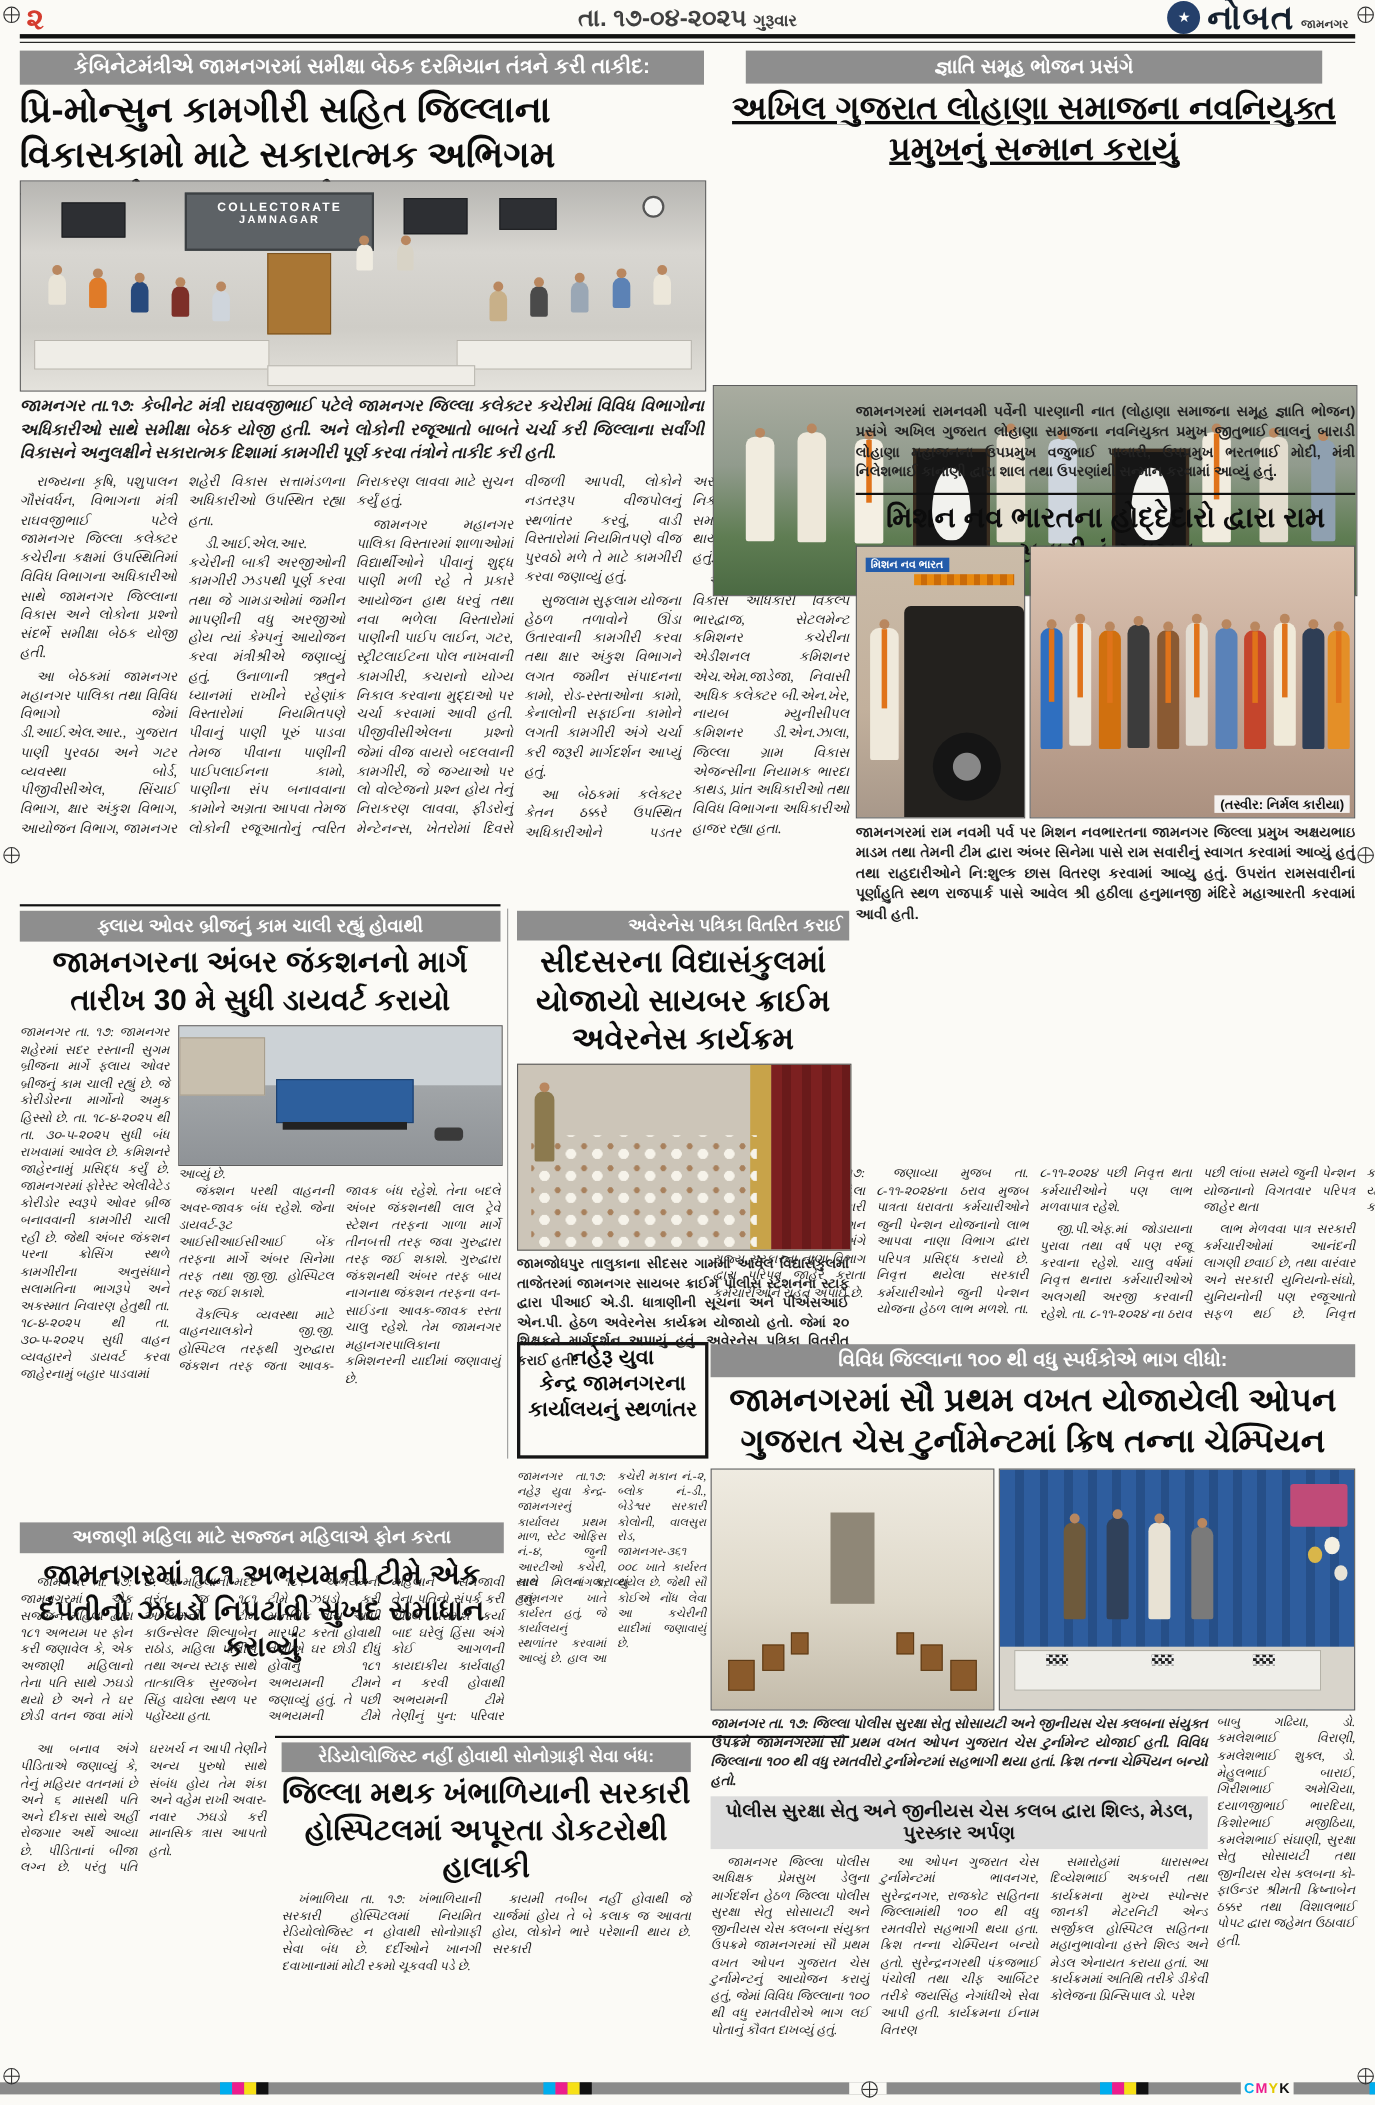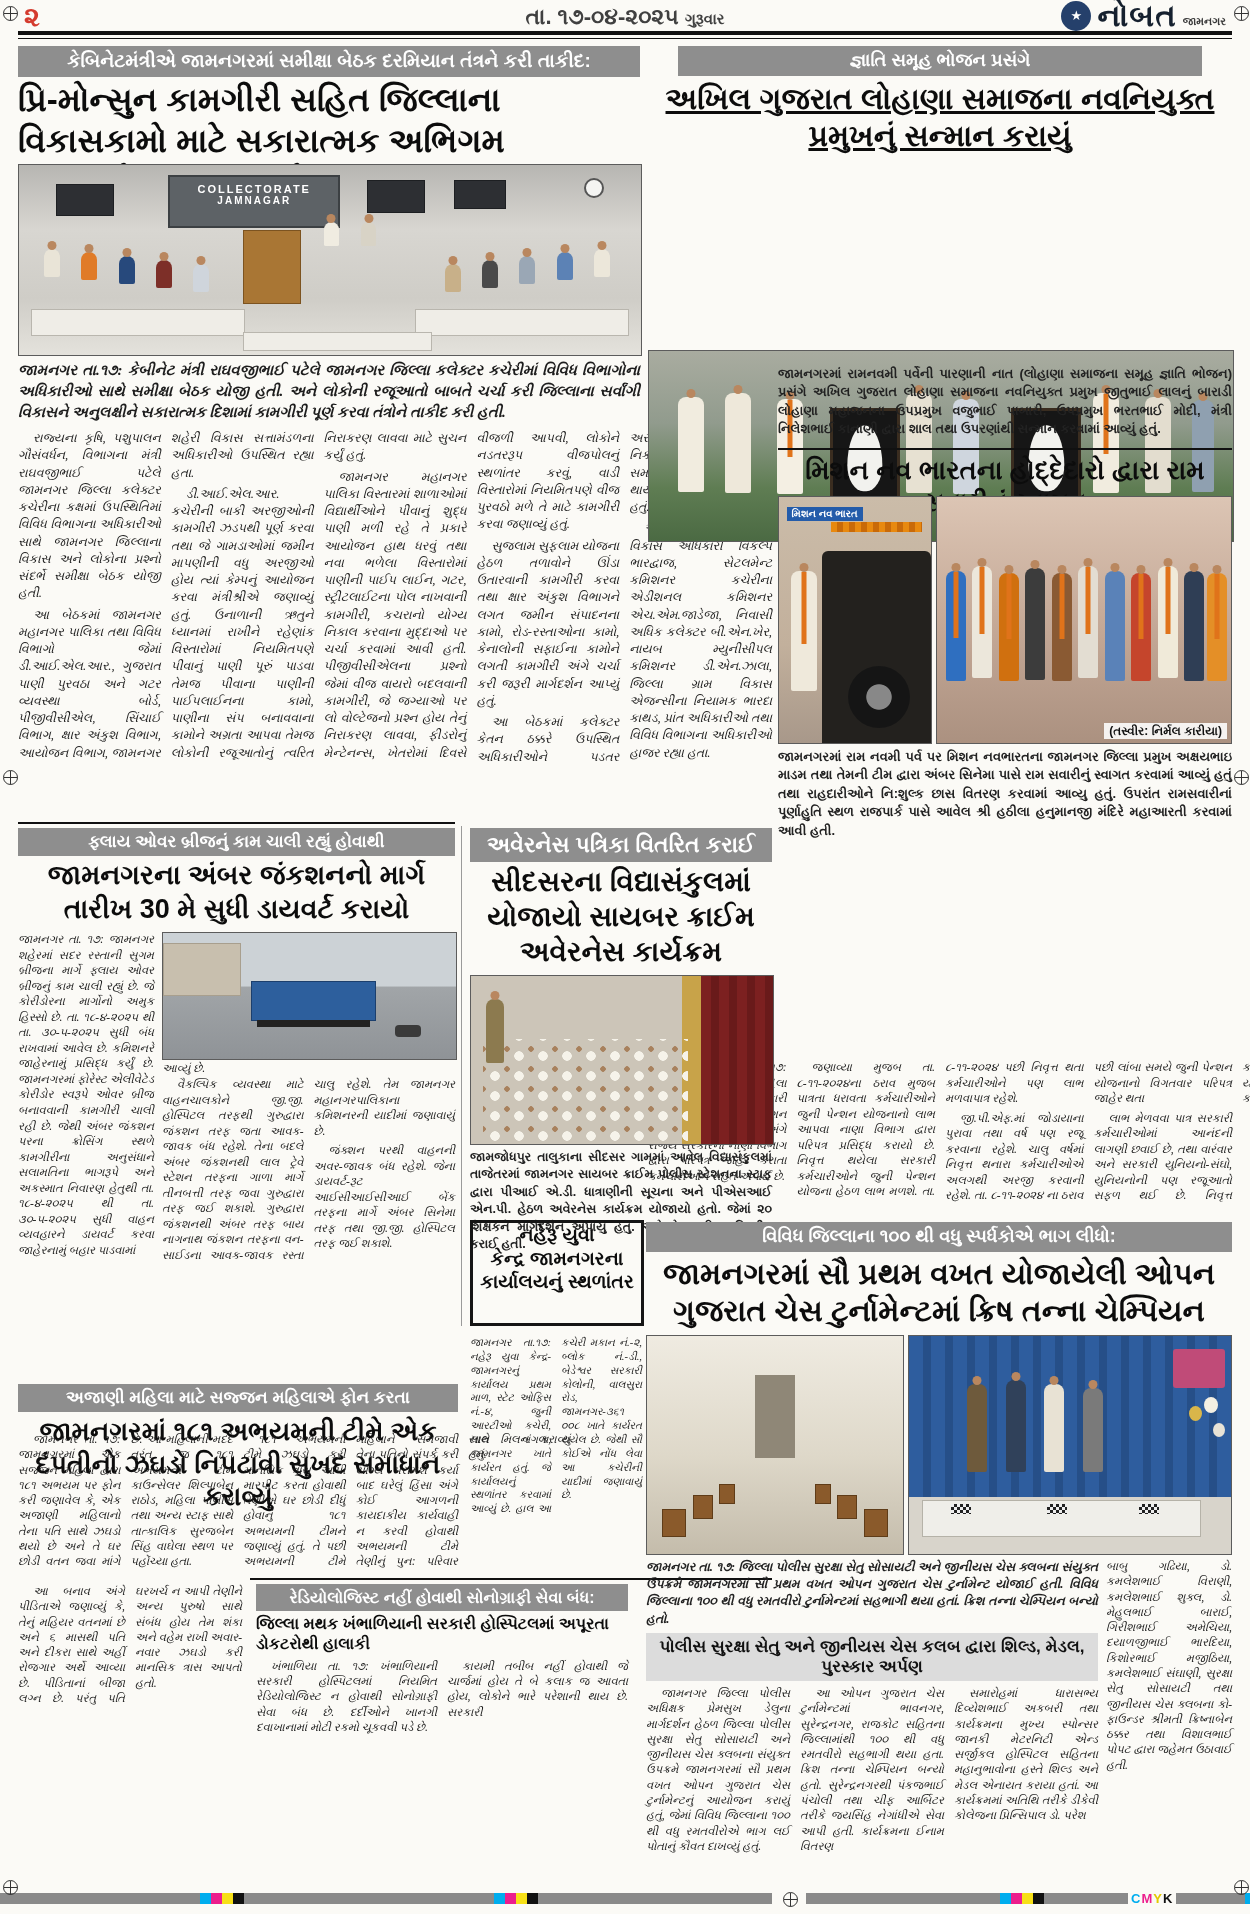--- a/index.html
+++ b/index.html
@@ -226,30 +226,30 @@
     <div style="display:flex;gap:8px;margin-top:6px;">
       <div class="body-serif" style="width:136px;font-size:11.5px;line-height:1.35;">જામનગર તા. ૧૭: જામનગર શહેરમાં સદર રસ્તાની સુગમ બ્રીજના માર્ગે ફ્લાય ઓવર બ્રીજનું કામ ચાલી રહ્યું છે. જે કોરીડોરના માર્ગોનો અમુક હિસ્સો છે. તા. ૧૮-૪-૨૦૨૫ થી તા. ૩૦-૫-૨૦૨૫ સુધી બંધ રાખવામાં આવેલ છે. કમિશનરે જાહેરનામું પ્રસિદ્ધ કર્યું છે. જામનગરમાં ફોરેસ્ટ એલીવેટેડ કોરીડોર સ્વરૂપે ઓવર બ્રીજ બનાવવાની કામગીરી ચાલી રહી છે. જેથી અંબર જંકશન પરના ક્રોસિંગ સ્થળે કામગીરીના અનુસંધાને સલામતિના ભાગરૂપે અને અકસ્માત નિવારણ હેતુથી તા. ૧૮-૪-૨૦૨૫ થી તા. ૩૦-૫-૨૦૨૫ સુધી વાહન વ્યવહારને ડાયવર્ટ કરવા જાહેરનામું બહાર પાડવામાં</div>
       <div style="flex:1;">
         <div class="photo ph-street" style="width:100%;height:126px;">
           <div class="bldg"></div>
           <div class="truck"></div>
           <div class="bike"></div>
         </div>
         <div class="body-serif" style="font-size:11.5px;margin:2px 0;">આવ્યું છે.</div>
         <div class="cols2 body-serif" style="font-size:11.5px;line-height:1.35;height:252px;">
+          <p>જંક્શન પરથી વાહનની અવર-જાવક બંધ રહેશે. જેના ડાયવર્ટ-રૂટ આઈસીઆઈસીઆઈ બેંક તરફના માર્ગે અંબર સિનેમા તરફ તથા જી.જી. હોસ્પિટલ તરફ જઈ શકાશે.</p>
           <p>વૈકલ્પિક વ્યવસ્થા માટે વાહનચાલકોને જી.જી. હોસ્પિટલ તરફથી ગુરુદ્વારા જંકશન તરફ જતા આવક-જાવક બંધ રહેશે. તેના બદલે અંબર જંકશનથી લાલ ટ્રેવે સ્ટેશન તરફના ગાળા માર્ગે તીનબત્તી તરફ જવા ગુરુદ્વારા તરફ જઈ શકાશે. ગુરુદ્વારા જંકશનથી અંબર તરફ બાય નાગનાથ જંકશન તરફના વન-સાઈડના આવક-જાવક રસ્તા ચાલુ રહેશે. તેમ જામનગર મહાનગરપાલિકાના કમિશનરની યાદીમાં જણાવાયું છે.</p>
-          <p>જંક્શન પરથી વાહનની અવર-જાવક બંધ રહેશે. જેના ડાયવર્ટ-રૂટ આઈસીઆઈસીઆઈ બેંક તરફના માર્ગે અંબર સિનેમા તરફ તથા જી.જી. હોસ્પિટલ તરફ જઈ શકાશે.</p>
         </div>
       </div>
     </div>
   </div>
   <div class="abs vline" style="left:461px;top:826px;height:500px;"></div>
 
   <div class="abs" style="left:470px;top:828px;width:302px;">
-    <div class="kicker" style="font-size:22px;">અવેરનેસ પત્રિકા વિતરિત કરાઈ</div>
+    <div class="kicker" style="font-size:16px;text-align:right;">અવેરનેસ પત્રિકા વિતરિત કરાઈ</div>
     <div class="headline" style="font-size:28px;margin-top:3px;text-align:center;">સીદસરના વિદ્યાસંકુલમાં યોજાયો સાયબર ક્રાઈમ અવેરનેસ કાર્યક્રમ</div>
     <div class="photo ph-class" style="width:100%;height:168px;margin-top:5px;">
       <div class="curtain"></div>
       <div class="pillar"></div>
       <div class="crowd"></div>
       <div class="fig" style="left:5%;top:14%;width:18px;height:64px;background:#8c7a4f;"></div>
     </div>
     <div class="caption" style="font-size:12.5px;line-height:1.4;margin-top:4px;">જામજોધપુર તાલુકાના સીદસર ગામમાં આવેલ વિદ્યાસંકુલમાં તાજેતરમાં જામનગર સાયબર ક્રાઈમ પોલીસ સ્ટેશનના સ્ટાફ દ્વારા પીઆઈ એ.ડી. ધાત્રાણીની સૂચના અને પીએસઆઈ એન.પી. હેઠળ અવેરનેસ કાર્યક્રમ યોજાયો હતો. જેમાં ૨૦ શિક્ષકને માર્ગદર્શન અપાયું હતું. અવેરનેસ પત્રિકા વિતરીત કરાઈ હતી.</div>
   </div>
 
@@ -269,21 +269,21 @@
     <p>૧૮૧ અભયમની ટીમે ઝઘડો કરી માનસિક ત્રાસ આપી મારપીટ કરતા હોવાથી તેણીએ ઘર છોડી દીધું હોવાનું ૧૮૧ અભયમની ટીમને જણાવ્યું હતું. તે પછી અભયમની ટીમે મહિલાને સમજાવી તેના પતિનો સંપર્ક કરી યોગ્ય પરામર્શ કર્યા બાદ ઘરેલું હિંસા અંગે કોઈ આગળની કાયદાકીય કાર્યવાહી ન કરવી હોવાથી અભયમની ટીમે તેણીનું પુન: પરિવાર સાથે મિલન કરાવ્યું હતું.</p>
   </div>
   <div class="abs body-serif cols2" style="left:18px;top:1584px;width:224px;height:296px;font-size:11.5px;line-height:1.33;">
     <p>આ બનાવ અંગે પીડિતાએ જણાવ્યું કે, તેનું મહિયર વતનમાં છે અને ૬ માસથી પતિ અને દીકરા સાથે અહીં રોજગાર અર્થે આવ્યા છે. પીડિતાનાં બીજા લગ્ન છે. પરંતુ પતિ ઘરખર્ચ ન આપી તેણીને અન્ય પુરુષો સાથે સંબંધ હોય તેમ શંકા અને વહેમ રાખી અવાર-નવાર ઝઘડો કરી માનસિક ત્રાસ આપતો હતો.</p>
   </div>
 
   <div class="abs hline" style="left:250px;top:1578px;width:522px;height:2px;"></div>
   <div class="abs" style="left:256px;top:1584px;width:516px;display:flex;gap:8px;">
     <div style="width:372px;">
       <div class="kicker" style="font-size:16px;">રેડિયોલોજિસ્ટ નહીં હોવાથી સોનોગ્રાફી સેવા બંધ:</div>
-      <div class="headline" style="font-size:16px;margin-top:3px;">જિલ્લા મથક ખંભાળિયાની સરકારી હોસ્પિટલમાં અપૂરતા ડોકટરોથી હાલાકી</div>
+      <div class="headline" style="font-size:27px;margin-top:3px;text-align:center;">જિલ્લા મથક ખંભાળિયાની સરકારી હોસ્પિટલમાં અપૂરતા ડોકટરોથી હાલાકી</div>
       <div class="cols2 body-serif" style="font-size:11.5px;line-height:1.33;margin-top:5px;height:190px;">
         <p>ખંભાળિયા તા. ૧૭: ખંભાળિયાની સરકારી હોસ્પિટલમાં નિયમિત રેડિયોલોજિસ્ટ ન હોવાથી સોનોગ્રાફી સેવા બંધ છે. દર્દીઓને ખાનગી દવાખાનામાં મોટી રકમો ચૂકવવી પડે છે.</p>
         <p>કાયમી તબીબ નહીં હોવાથી જે ચાર્જમાં હોય તે બે કલાક જ આવતા હોય, લોકોને ભારે પરેશાની થાય છે. સરકારી</p>
       </div>
     </div>
   </div>
 
   <div class="abs" style="left:646px;top:1222px;width:586px;">
     <div class="kicker" style="font-size:18px;">વિવિધ જિલ્લાના ૧૦૦ થી વધુ સ્પર્ધકોએ ભાગ લીધો:</div>
     <div class="headline" style="font-size:30px;margin-top:3px;text-align:center;">જામનગરમાં સૌ પ્રથમ વખત યોજાયેલી ઓપન ગુજરાત ચેસ ટુર્નામેન્ટમાં ક્રિષ તન્ના ચેમ્પિયન</div>

